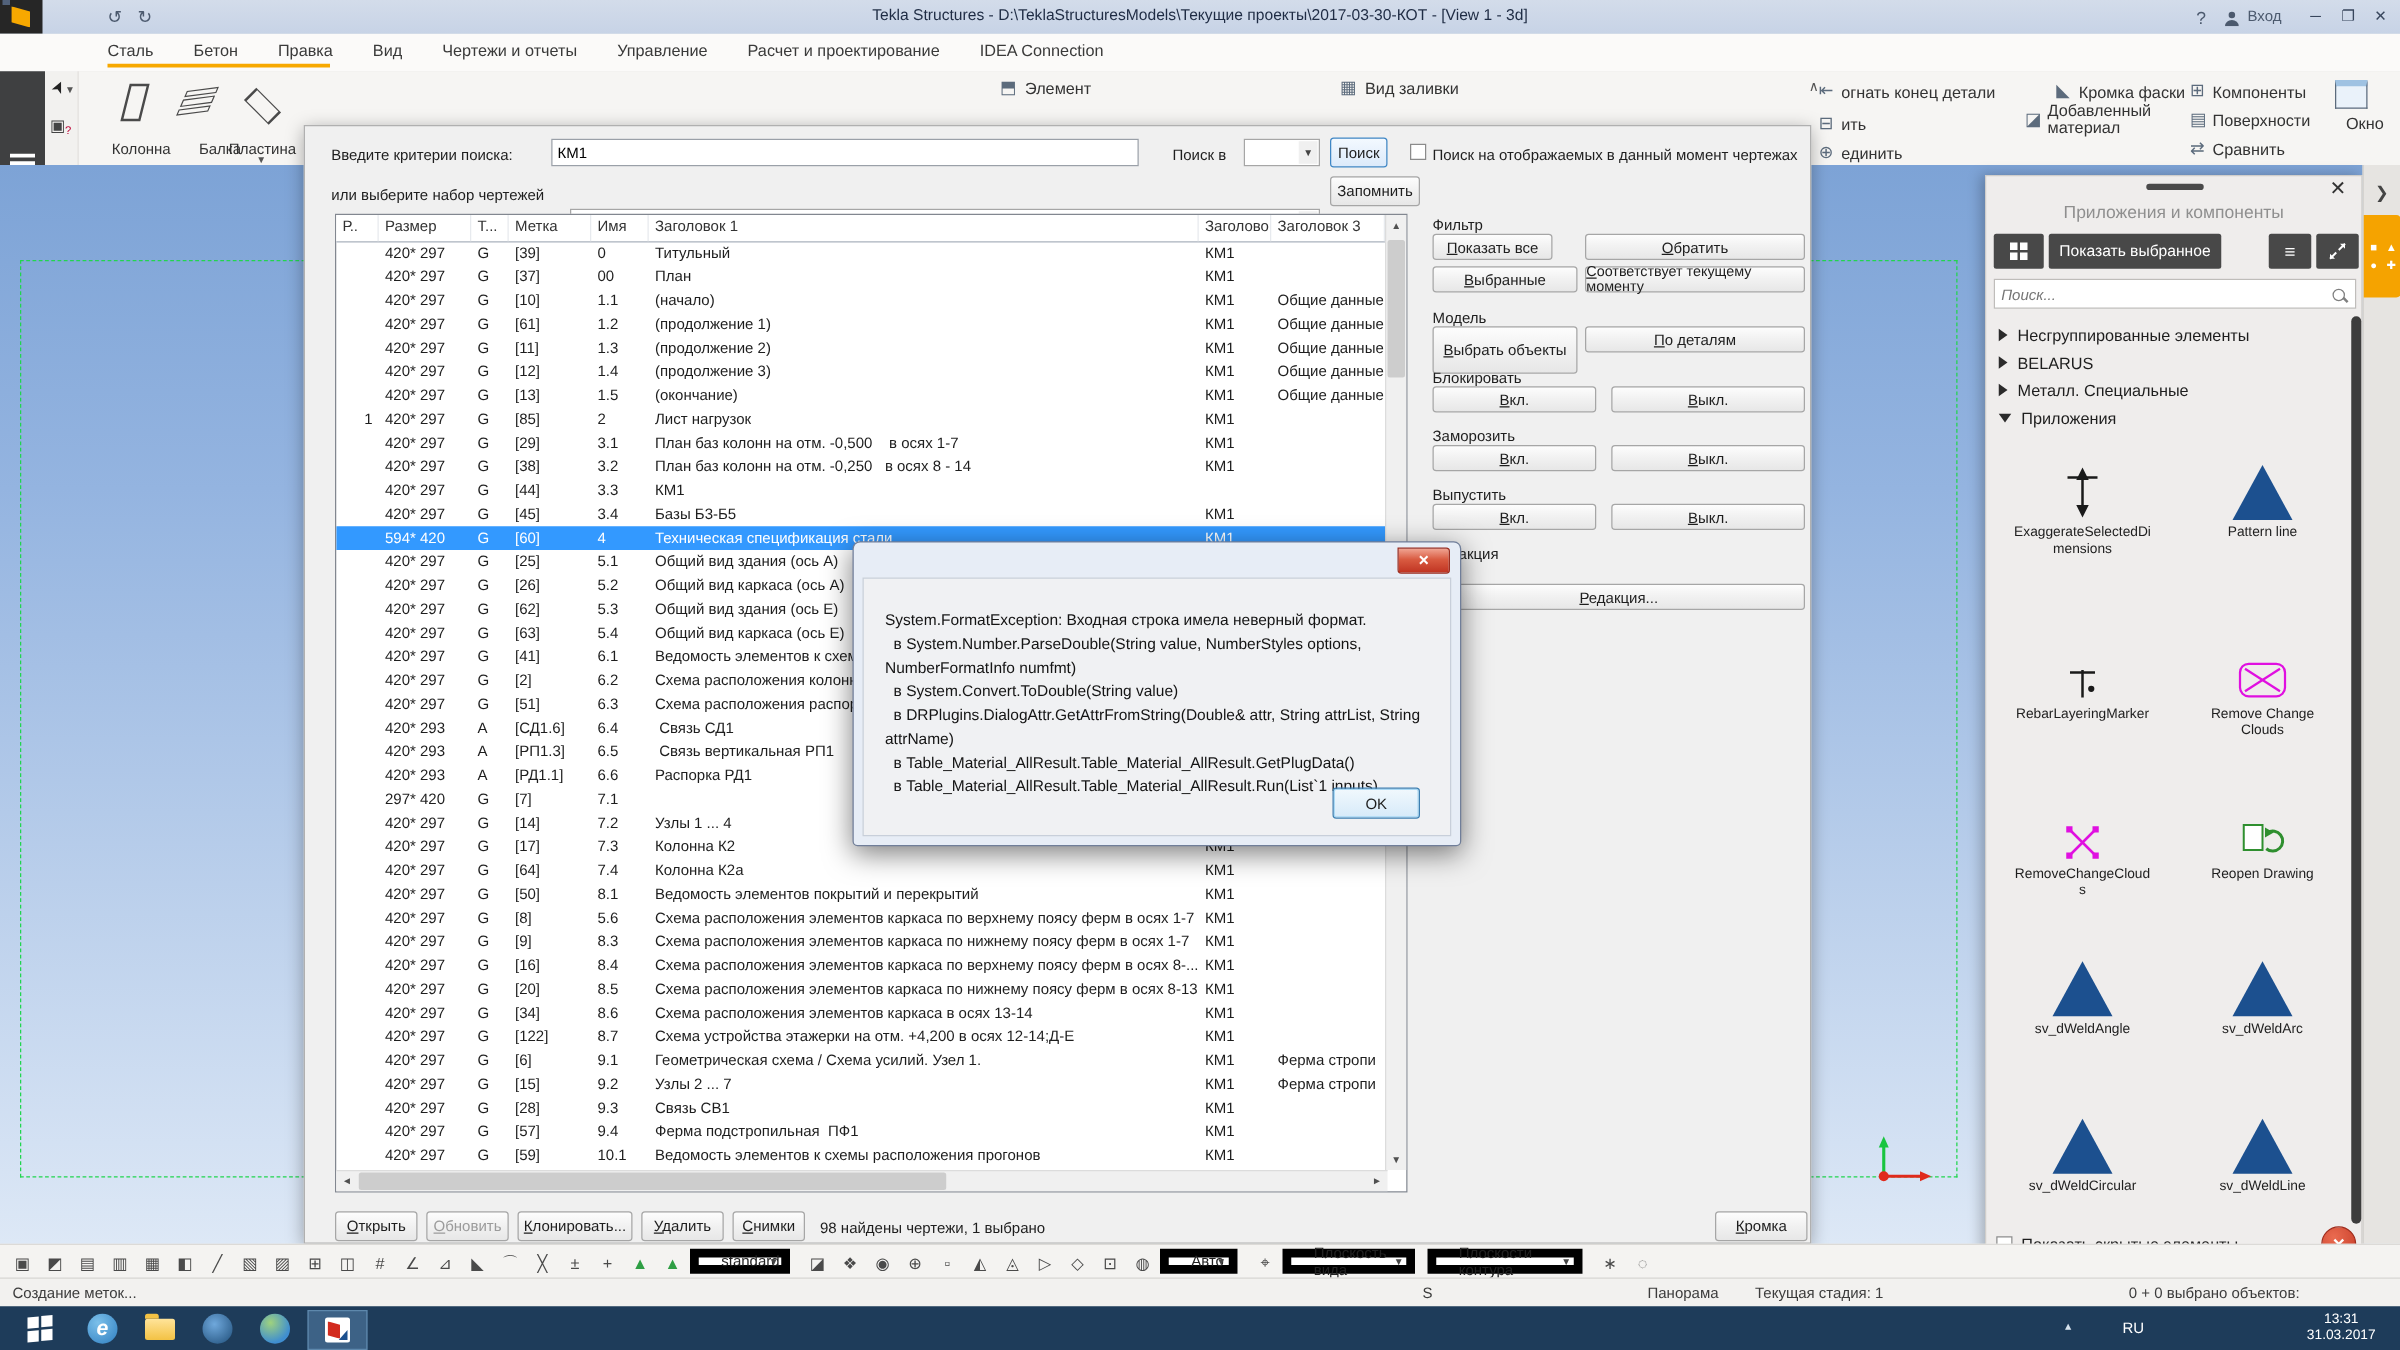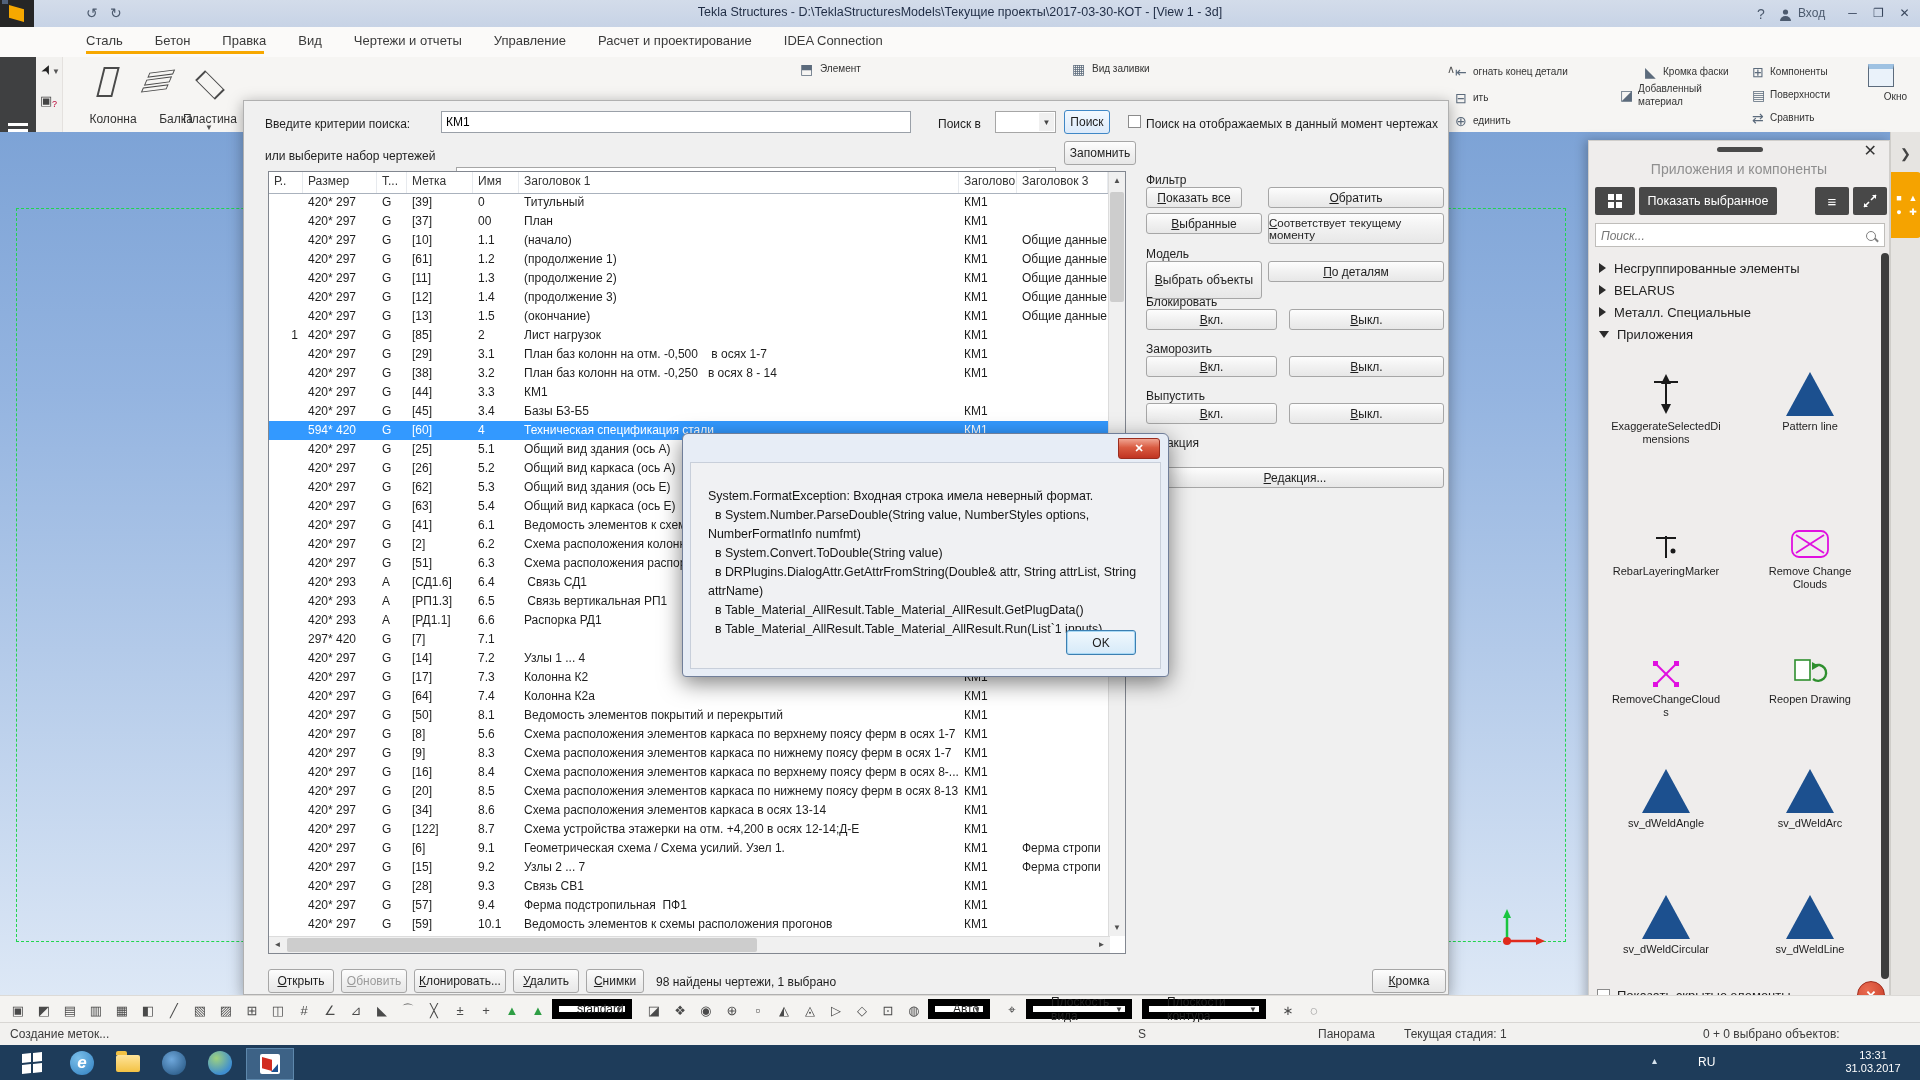--- a/index.html
+++ b/index.html
@@ -29,21 +29,21 @@
     border:1px solid #c3c1bd;font-size:12px;color:#8a8a8a;}
   #quick-search input{border:0;outline:0;width:158px;height:19px;font:italic 12px "Liberation Sans",sans-serif;color:#8a8a8a;padding:0 4px;background:transparent;}
   .mag{display:inline-block;width:8px;height:8px;border:1.5px solid #7f7f7f;border-radius:50%;position:relative;vertical-align:middle;}
   .mag::after{content:"";position:absolute;left:7px;top:7px;width:5px;height:1.5px;background:#7f7f7f;transform:rotate(45deg);}
   #ribbon{position:absolute;left:0;top:57px;width:1920px;height:75px;background:#f6f5f3;border-bottom:1px solid #e0ddda;}
   #side-dark{position:absolute;left:0;top:57px;width:36px;height:75px;background:#3f4041;}
   .hamb{position:absolute;left:8px;top:66px;width:20px;height:14px;border-top:3px solid #fff;border-bottom:3px solid #fff;}
   .hamb::after{content:"";position:absolute;left:0;top:3px;width:20px;height:3px;background:#fff;}
   #side-caret{position:absolute;left:12px;top:110px;color:#fff;font-size:10px;}
   #minibar{position:absolute;left:36px;top:57px;width:26px;height:75px;background:#f2f1ef;border-right:1px solid #e4e1de;}
-  .rib-label{font-size:10px;color:#333;}
+  .rib-label{font-size:13px;color:#333;}
   .rib-ico{font-size:14px;color:#5c6b7c;}
   .tool-label{position:absolute;font-size:12px;color:#333;text-align:center;}
   .shape-col{width:12px;height:26px;border:2px solid #4a4a4a;transform:skewX(-14deg);}
   .shape-beam{width:24px;height:20px;display:flex;flex-direction:column;gap:2px;transform:skewX(-30deg) rotate(-8deg);}
   .shape-beam i{display:block;height:4px;border:1.5px solid #4a4a4a;}
   .shape-plate{width:24px;height:24px;border:2px solid #4a4a4a;transform:rotate(45deg) scale(1,.5);}
 
   
   #canvas{position:absolute;left:0;top:132px;width:1920px;height:863px;
     background:linear-gradient(180deg,#7da3d6 0%,#94b4e0 30%,#b3cae9 60%,#dde8f6 100%);}
@@ -695,21 +695,21 @@
     <span class="sec-label" style="left:902px;top:72px;">Фильтр</span>
     <div class="btn u abs" style="left:902px;top:86px;width:96px;height:21px;">
         <i>Показать все</i>
       </div>
     <div class="btn u abs" style="left:1024px;top:86px;width:176px;height:21px;">
         <i>Обратить</i>
       </div>
     <div class="btn u abs" style="left:902px;top:112px;width:116px;height:21px;">
         <i>Выбранные</i>
       </div>
-    <div class="btn u abs" style="left:1024px;top:112px;width:176px;height:31px;font-size:11.5px;">
+    <div class="btn u abs" style="left:1024px;top:112px;width:176px;height:21px;font-size:11.5px;">
         <i>Соответствует текущему моменту</i>
       </div>
     <span class="sec-label" style="left:902px;top:146px;">Модель</span>
     <div class="btn u abs" style="left:902px;top:160px;width:116px;height:38px;">
         <i>Выбрать объекты</i>
       </div>
     <div class="btn u abs" style="left:1024px;top:160px;width:176px;height:21px;">
         <i>По деталям</i>
       </div>
     <span class="sec-label" style="left:902px;top:194px;">Блокировать</span>

